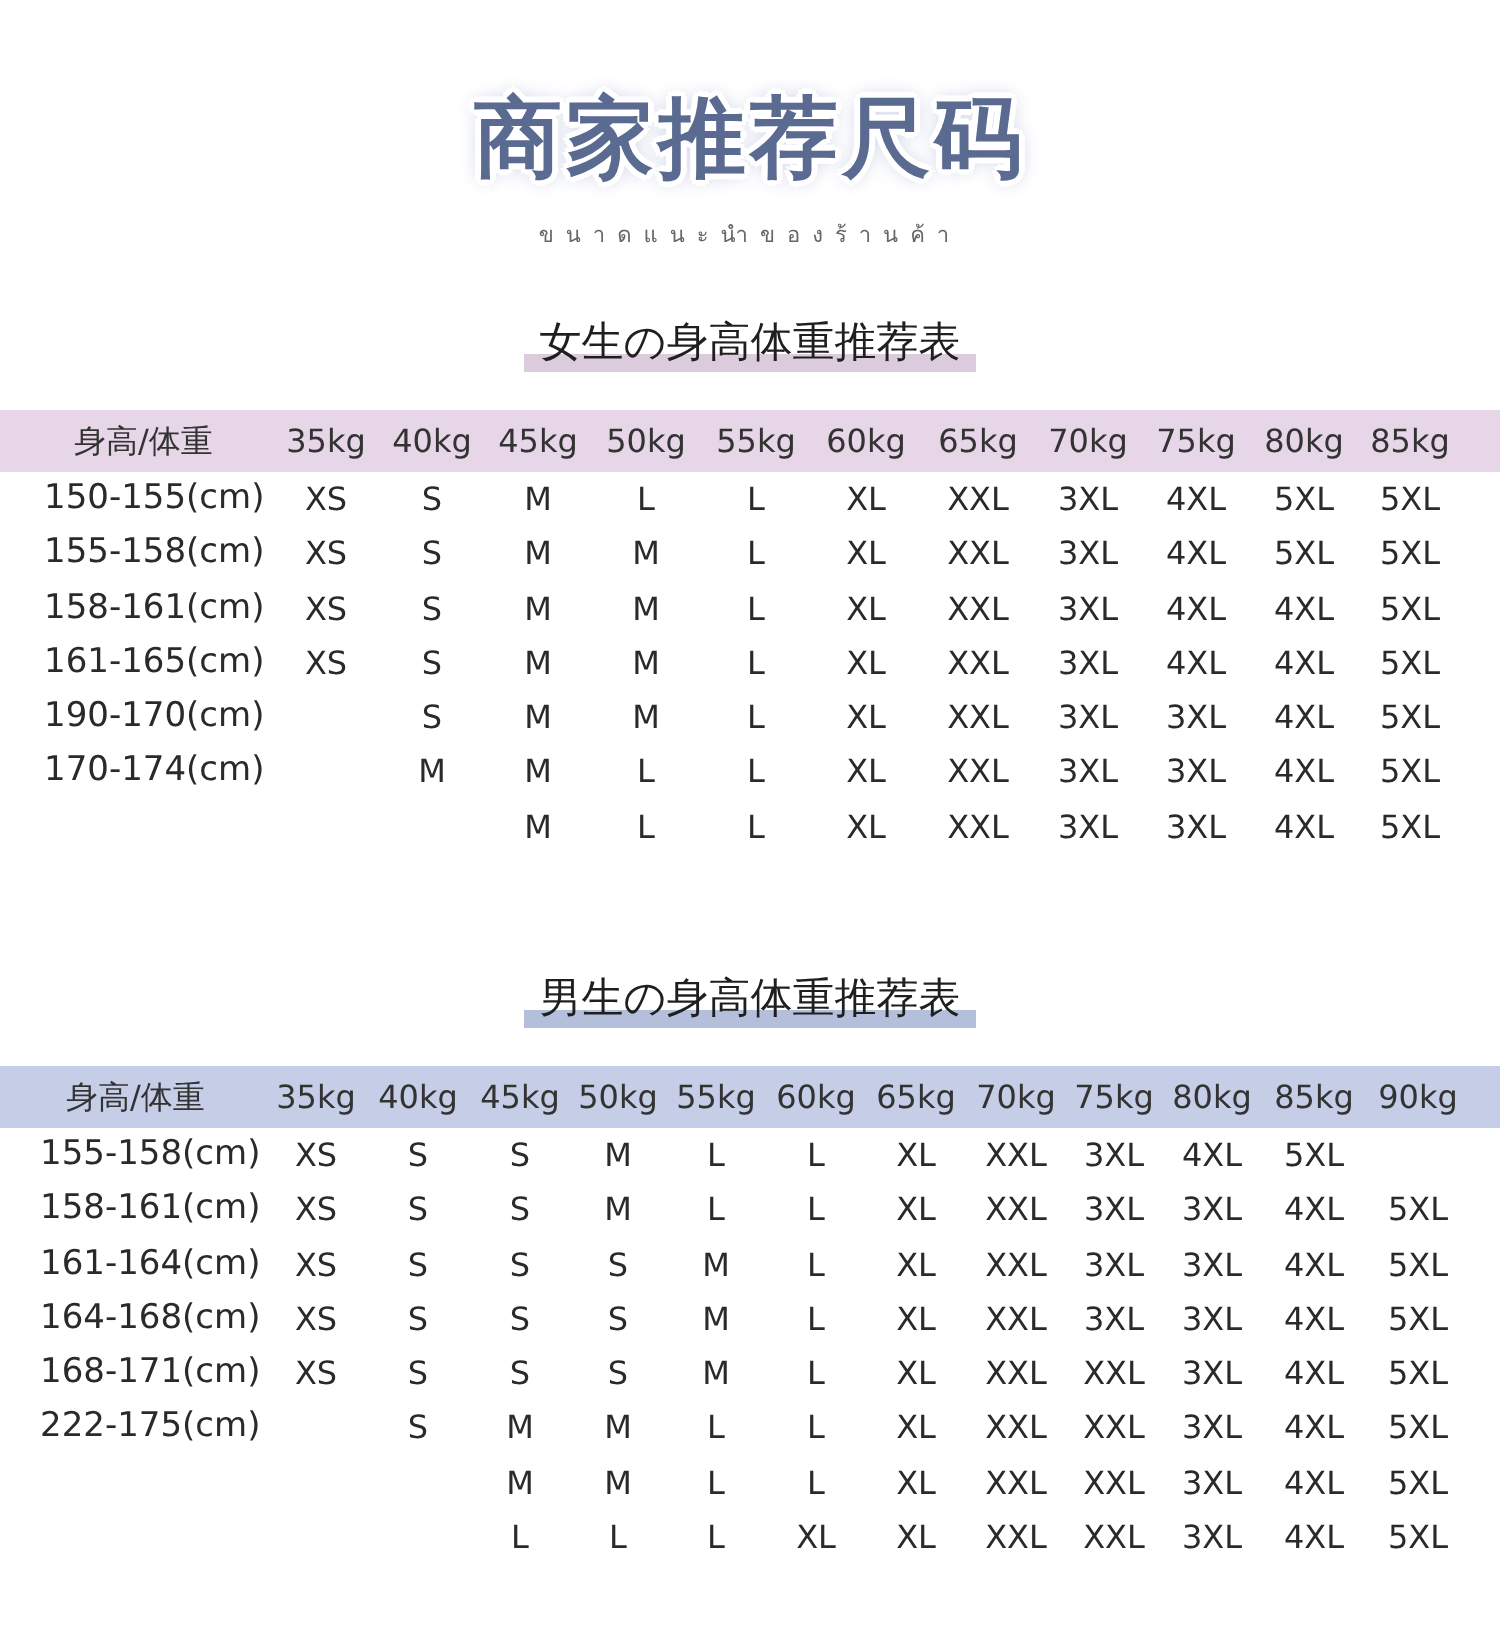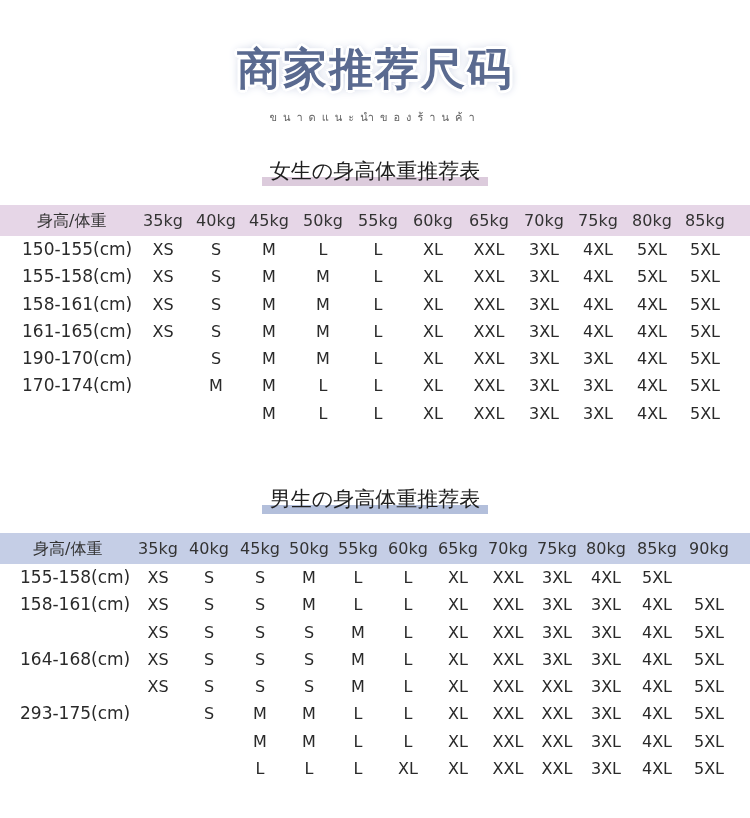--- a/index.html
+++ b/index.html
@@ -216,20 +216,21 @@
       <div class="cell" style="left: 358px;">L</div>
       <div class="cell" style="left: 408px;">L</div>
       <div class="cell" style="left: 458px;">XL</div>
       <div class="cell" style="left: 508px;">XXL</div>
       <div class="cell" style="left: 557px;">3XL</div>
       <div class="cell" style="left: 606px;">3XL</div>
       <div class="cell" style="left: 657px;">4XL</div>
       <div class="cell" style="left: 709px;">5XL</div>
     </div>
     <div class="row">
+      <div class="label" style="left: 20px;">161-164(cm)</div>
       <div class="cell" style="left: 158px;">XS</div>
       <div class="cell" style="left: 209px;">S</div>
       <div class="cell" style="left: 260px;">S</div>
       <div class="cell" style="left: 309px;">S</div>
       <div class="cell" style="left: 358px;">M</div>
       <div class="cell" style="left: 408px;">L</div>
       <div class="cell" style="left: 458px;">XL</div>
       <div class="cell" style="left: 508px;">XXL</div>
       <div class="cell" style="left: 557px;">3XL</div>
       <div class="cell" style="left: 606px;">3XL</div>
@@ -245,35 +246,36 @@
       <div class="cell" style="left: 358px;">M</div>
       <div class="cell" style="left: 408px;">L</div>
       <div class="cell" style="left: 458px;">XL</div>
       <div class="cell" style="left: 508px;">XXL</div>
       <div class="cell" style="left: 557px;">3XL</div>
       <div class="cell" style="left: 606px;">3XL</div>
       <div class="cell" style="left: 657px;">4XL</div>
       <div class="cell" style="left: 709px;">5XL</div>
     </div>
     <div class="row">
+      <div class="label" style="left: 20px;">168-171(cm)</div>
       <div class="cell" style="left: 158px;">XS</div>
       <div class="cell" style="left: 209px;">S</div>
       <div class="cell" style="left: 260px;">S</div>
       <div class="cell" style="left: 309px;">S</div>
       <div class="cell" style="left: 358px;">M</div>
       <div class="cell" style="left: 408px;">L</div>
       <div class="cell" style="left: 458px;">XL</div>
       <div class="cell" style="left: 508px;">XXL</div>
       <div class="cell" style="left: 557px;">XXL</div>
       <div class="cell" style="left: 606px;">3XL</div>
       <div class="cell" style="left: 657px;">4XL</div>
       <div class="cell" style="left: 709px;">5XL</div>
     </div>
     <div class="row">
-      <div class="label" style="left: 20px;">293-175(cm)</div>
+      <div class="label" style="left: 20px;">222-175(cm)</div>
       <div class="cell" style="left: 158px;"></div>
       <div class="cell" style="left: 209px;">S</div>
       <div class="cell" style="left: 260px;">M</div>
       <div class="cell" style="left: 309px;">M</div>
       <div class="cell" style="left: 358px;">L</div>
       <div class="cell" style="left: 408px;">L</div>
       <div class="cell" style="left: 458px;">XL</div>
       <div class="cell" style="left: 508px;">XXL</div>
       <div class="cell" style="left: 557px;">XXL</div>
       <div class="cell" style="left: 606px;">3XL</div>

